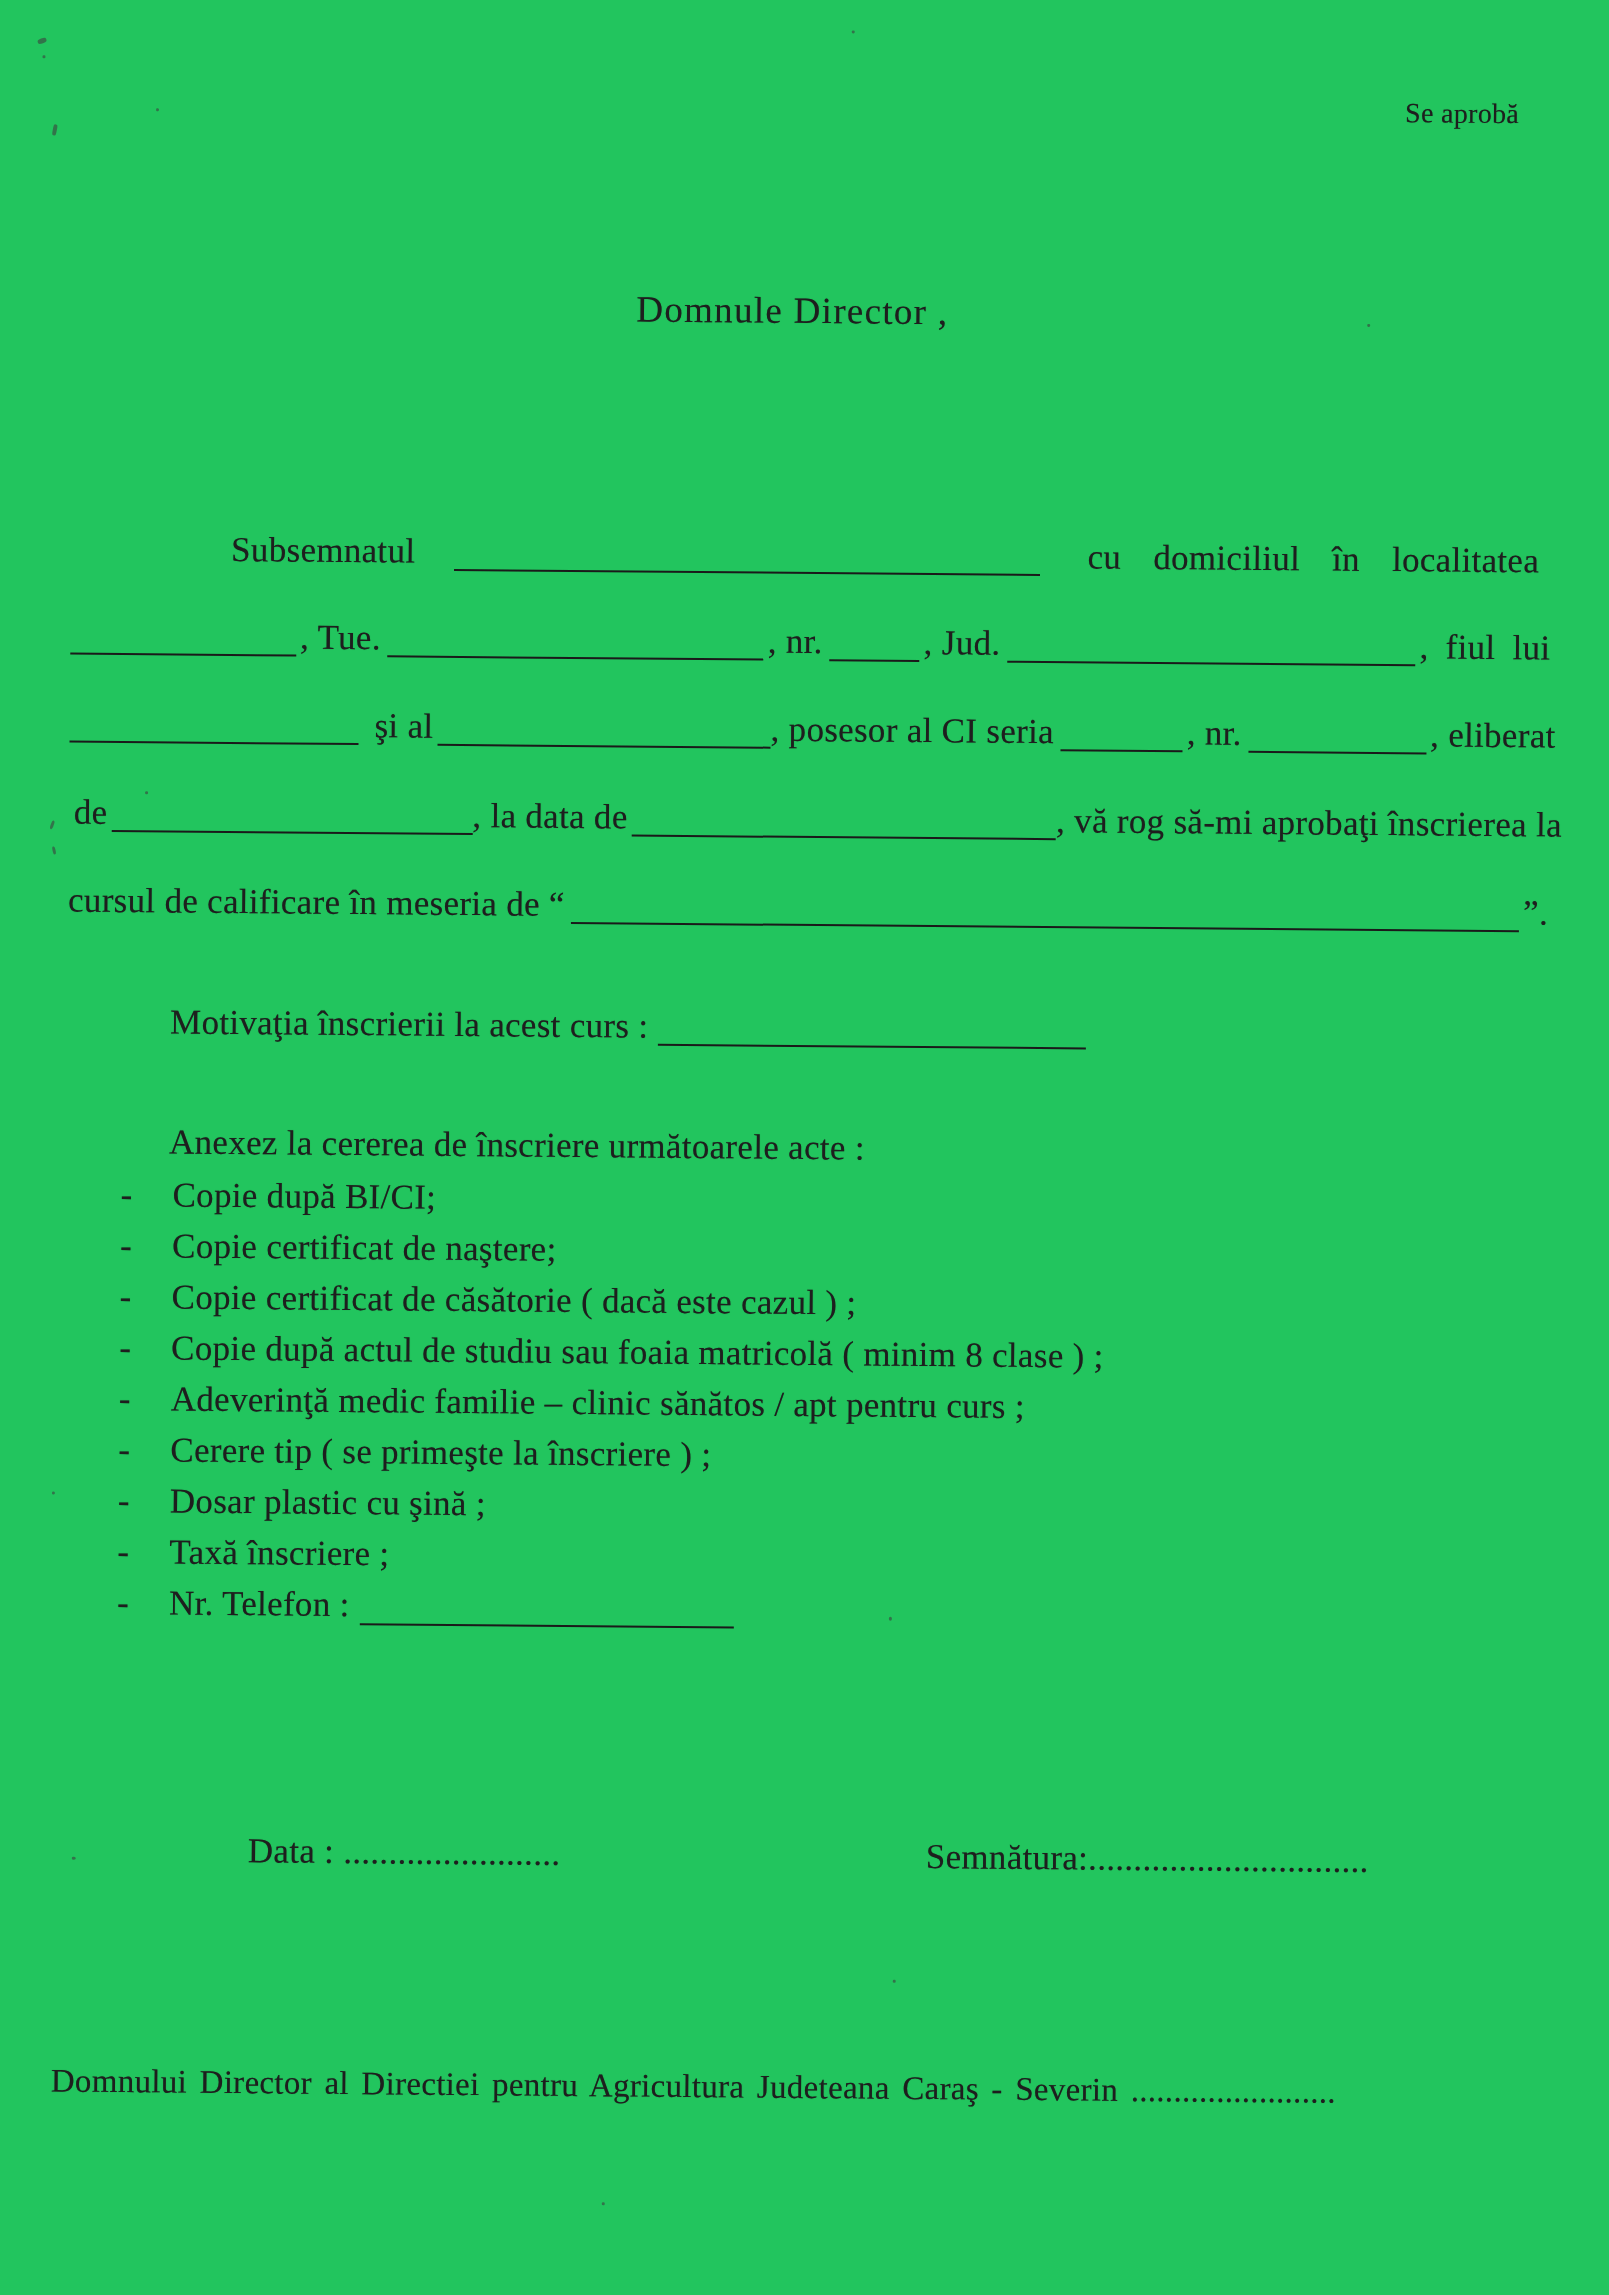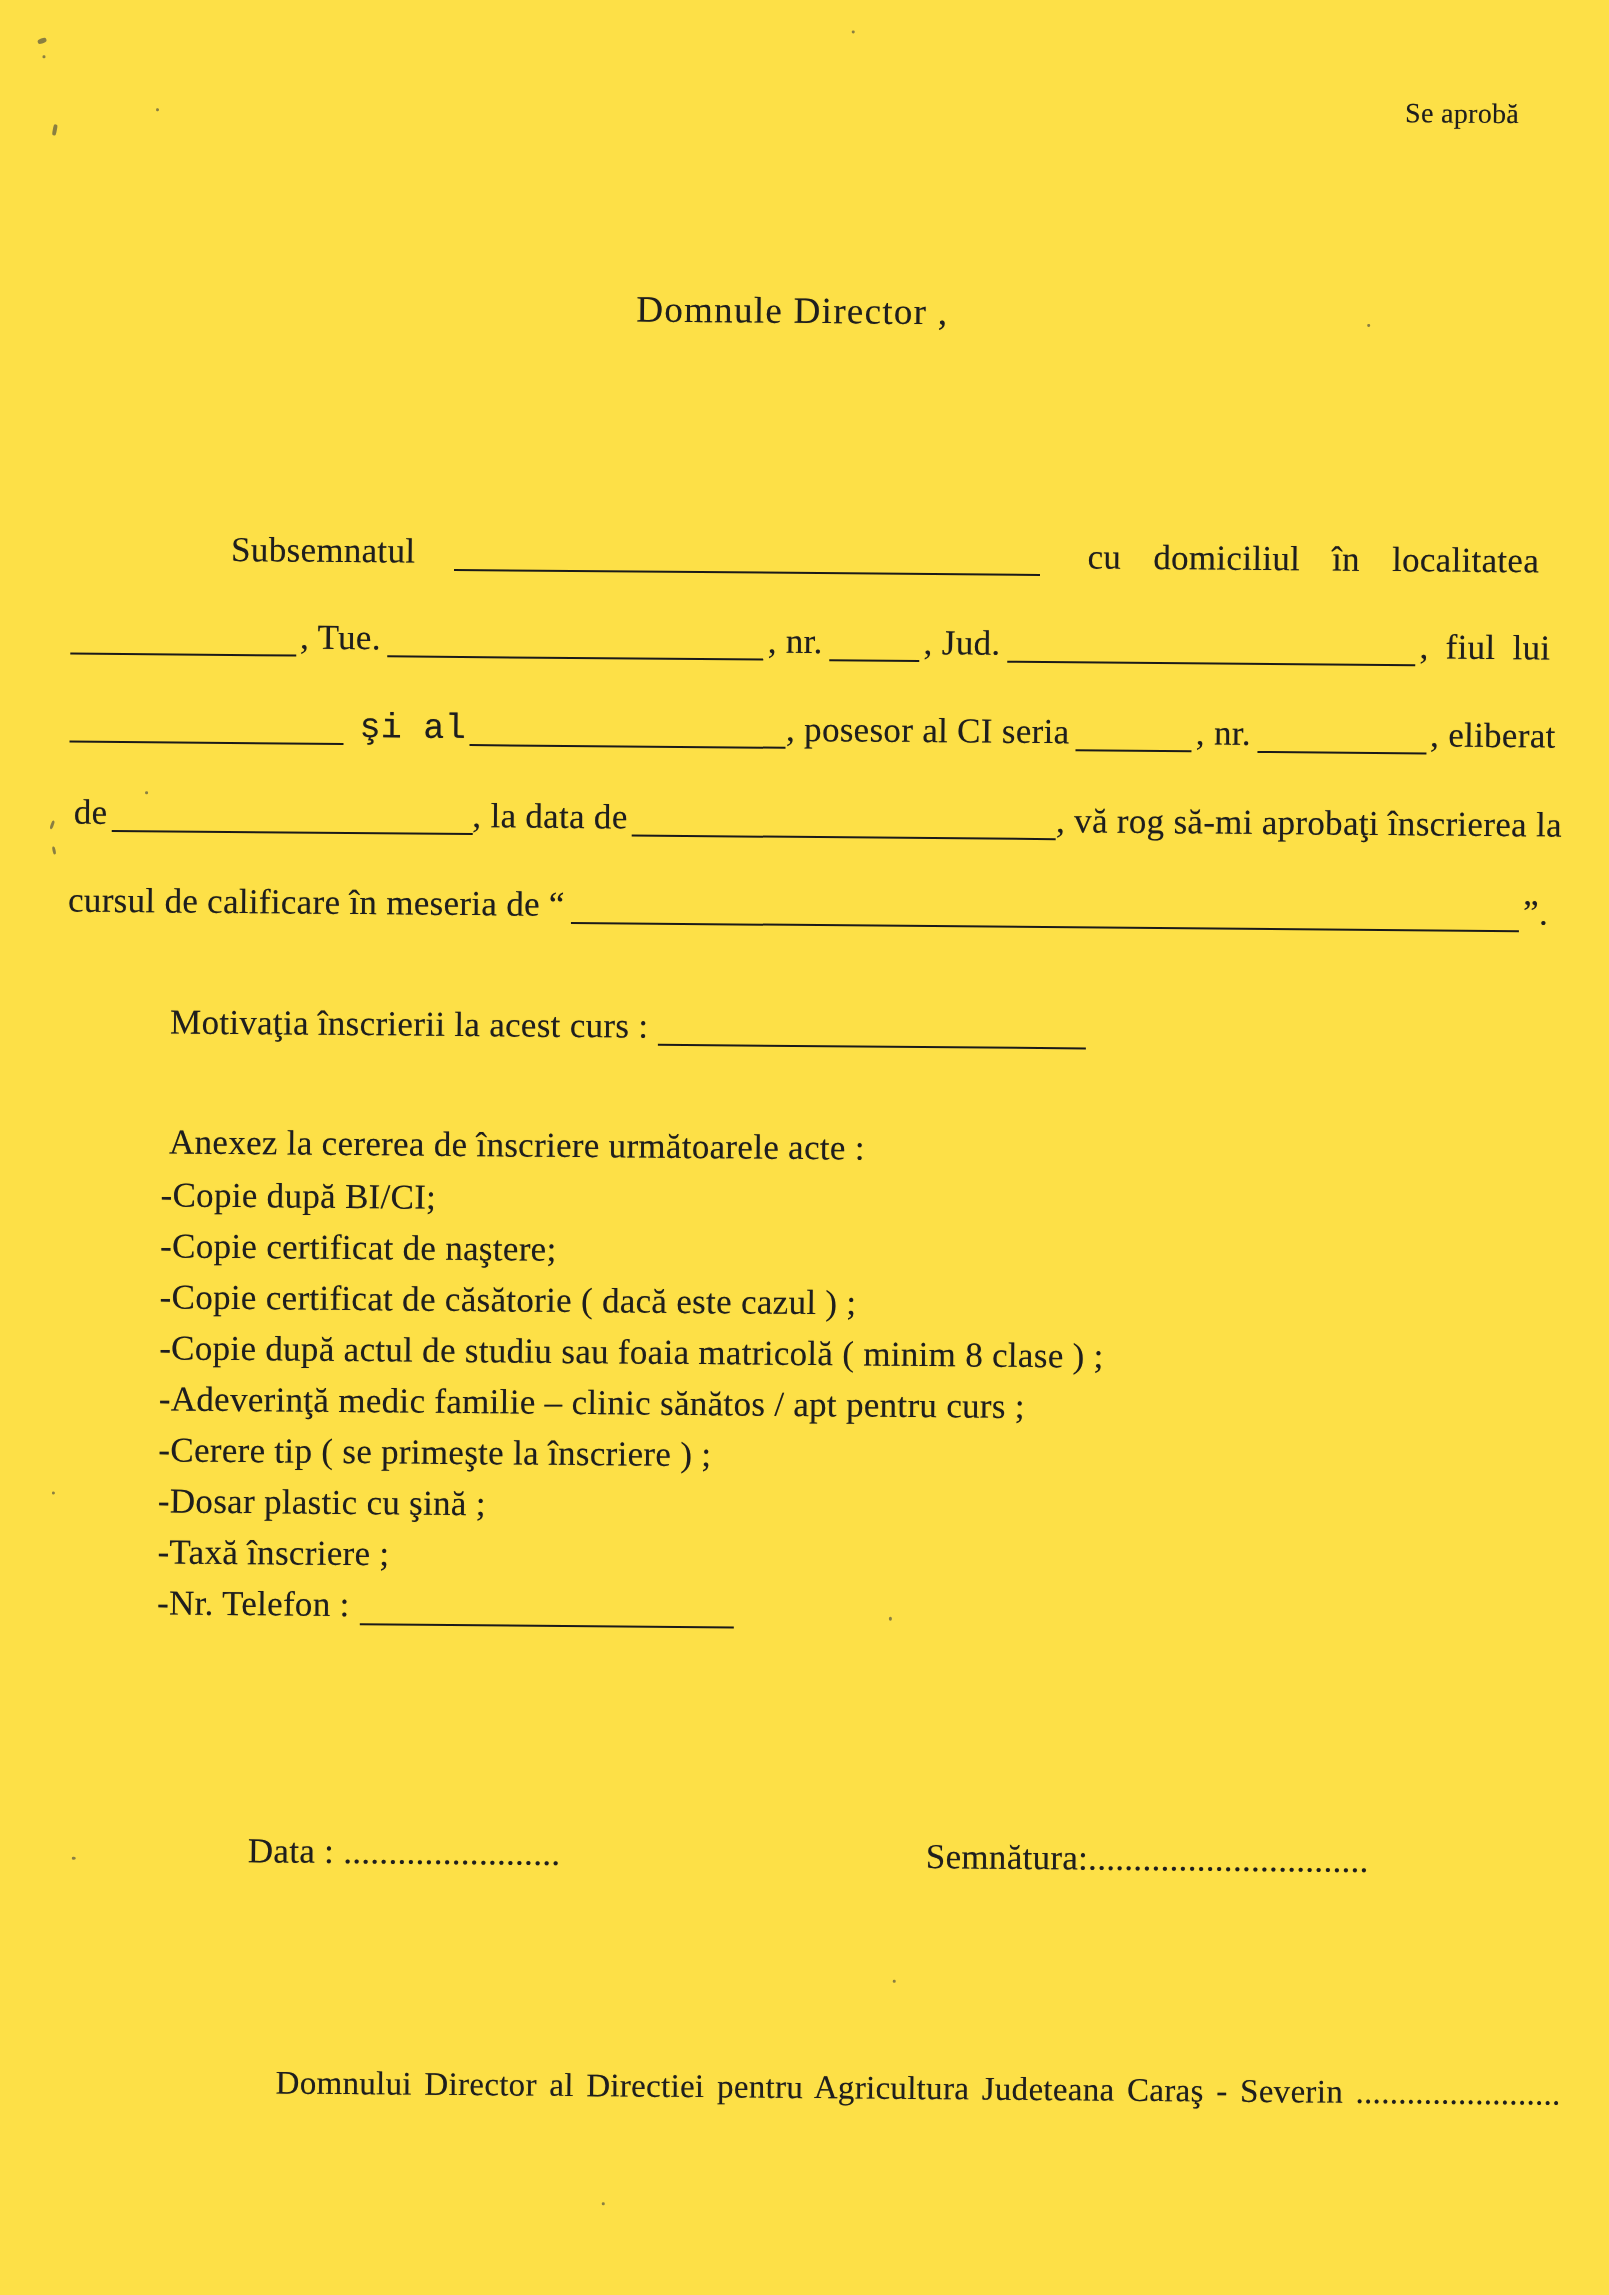--- a/index.html
+++ b/index.html
@@ -1,22 +1,21 @@
 <!DOCTYPE html>
 <html style="font-size:10.7px"><head>
 <meta charset="utf-8">
 <style>
   html,body{margin:0;padding:0;background:#ffffff;}
   .sheet{
     position:relative;
     width:1610px;height:2295px;
     background:#fefefdl;
-    background-color:#fde047;
+    background-color:#22c55e;
     overflow:hidden;
-    text-align:right;
   }
   .content{
     position:absolute;inset:0;
     transform:rotate(0.5deg);
     transform-origin:50% 45%;
     font-family:"Liberation Serif","DejaVu Serif",serif;
     font-size:35px;
     color:#1e1e1e;
     letter-spacing:0.3px;
     text-shadow:0 0 0.7px rgba(25,25,25,0.45);
@@ -35,21 +34,21 @@
   .motiv{top:1008px;left:170px;}
   .blank{
     border-bottom:2.7px solid #1a1a1a;
     position:relative;top:8px;height:0.7px;
     flex:0 0 auto;
   }
   .grow{flex-grow:1;}
   .g042{flex-grow:0.42;} .g055{flex-grow:0.55;} .g08{flex-grow:0.8;}
   .g085{flex-grow:0.85;} .g105{flex-grow:1.05;} .g13{flex-grow:1.3;}
   .g15{flex-grow:1.5;} .g175{flex-grow:1.75;} .g19{flex-grow:1.9;}
-  .ml6{margin-left:4px;} .ml10{margin-left:6.7px;} .ml20{margin-left:16px;font-family:Liberation Mono, monospace;}
+  .ml6{margin-left:4px;} .ml10{margin-left:6.7px;} .ml20{margin-left:16px;}
   .ml58{margin-left:39px;} .mr70{margin-right:47px;}
   .ws-wide{word-spacing:23px;}
   .ws-med{word-spacing:8px;}
   .annex-head{position:absolute;top:1128px;left:170px;}
   .annex{
     position:absolute;top:1175px;left:122px;right:40px;
     list-style:none;margin:0;padding:0;
   }
   .annex li{display:flex;align-items:baseline;height:51px;line-height:51px;}
   .annex .dash{flex:0 0 52px;}

